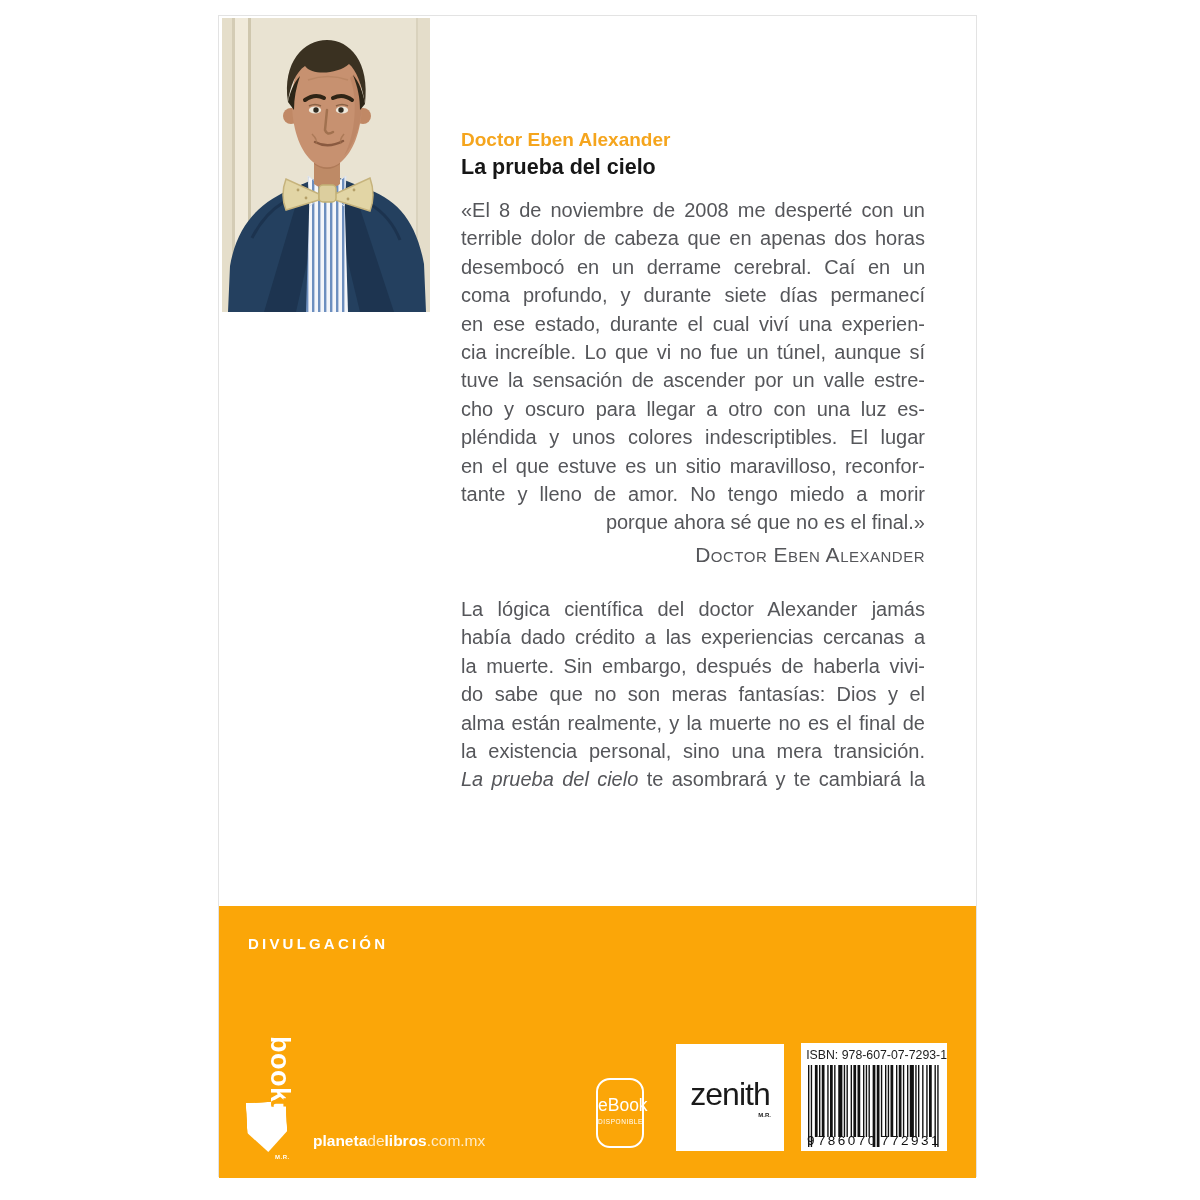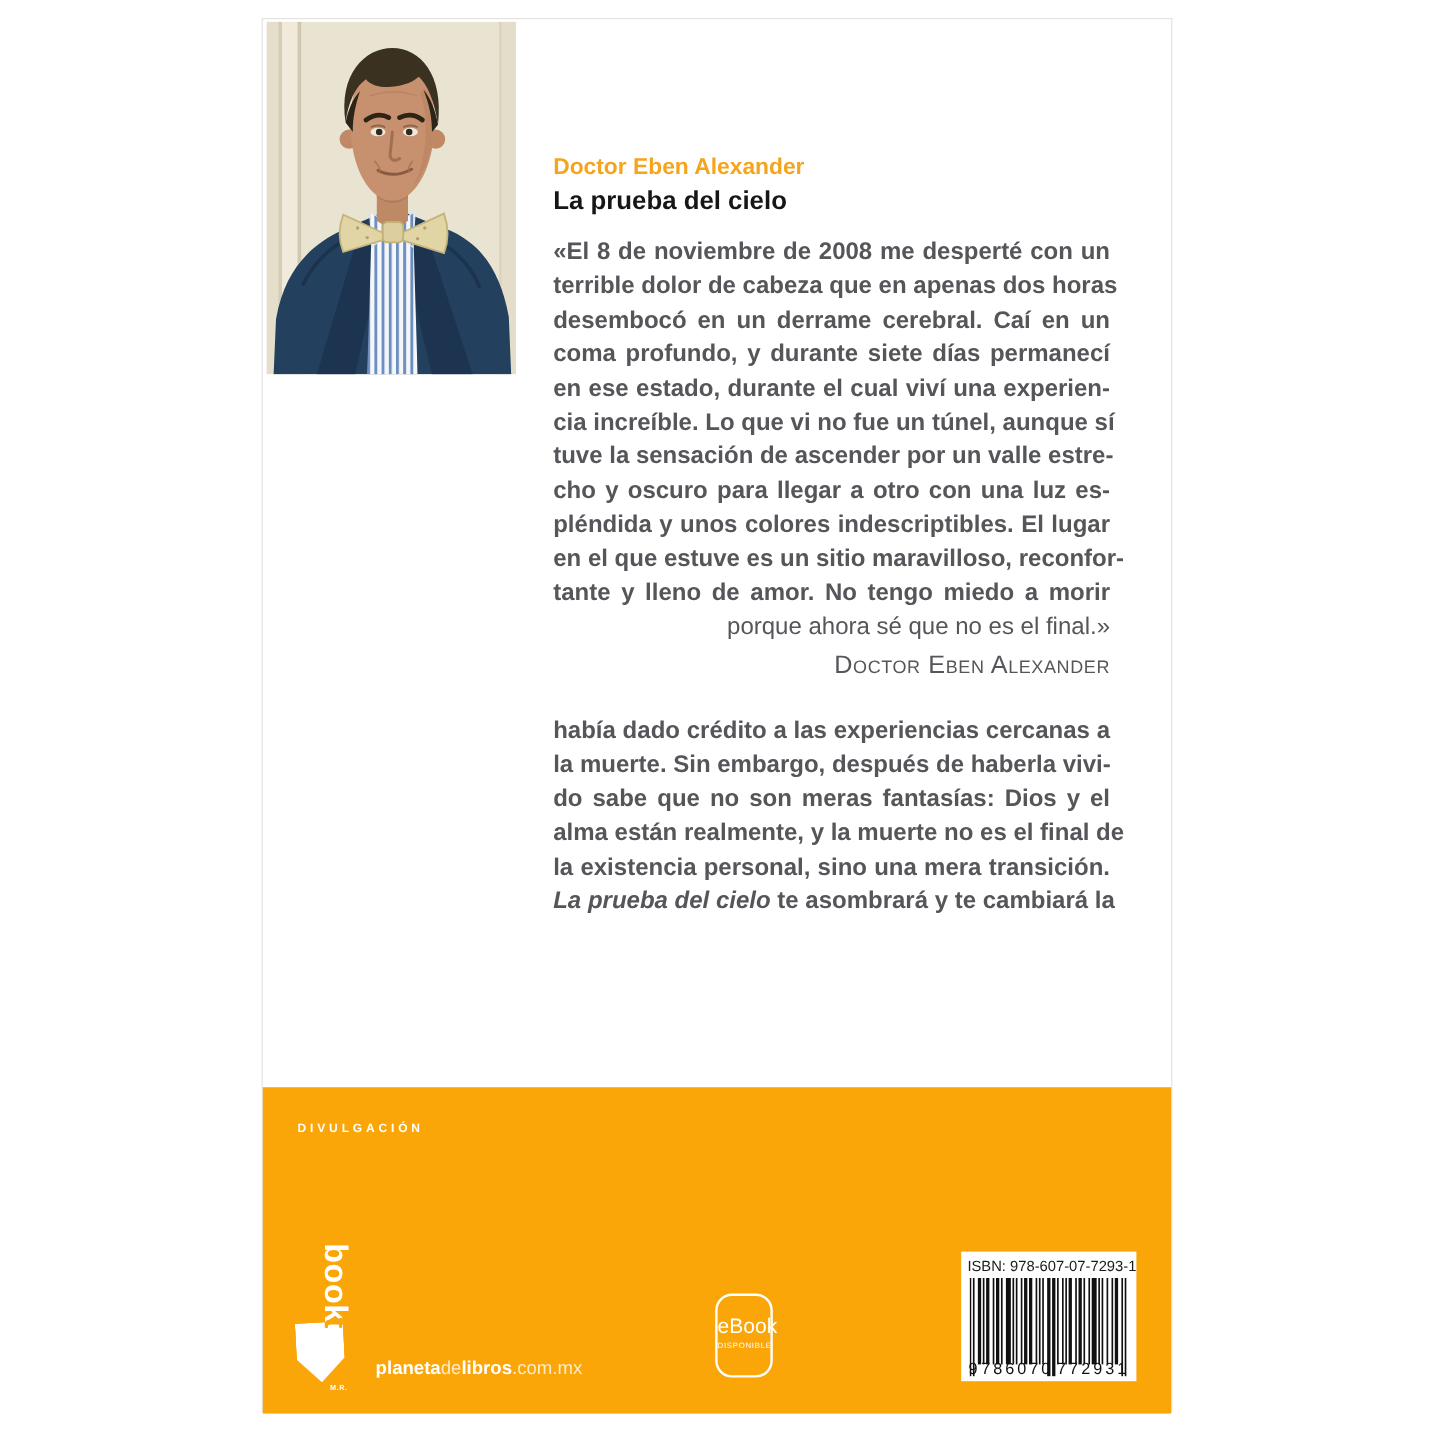--- a/index.html
+++ b/index.html
@@ -2,27 +2,27 @@
 <html><head>
 <meta charset="utf-8">
 <style>
   html,body{margin:0;padding:0;background:#ffffff;}
   body{width:1200px;height:1200px;position:relative;font-family:"Liberation Sans",sans-serif;}
   .card{position:absolute;left:218px;top:15px;width:759px;height:1162px;background:#fff;border:1px solid #e3e3e3;box-sizing:border-box;}
   .photo{position:absolute;left:3px;top:2px;width:208px;height:294px;overflow:hidden;}
   .author-heading{position:absolute;left:242px;top:112px;width:464px;font-size:19px;font-weight:bold;color:#f5a51d;line-height:24px;}
   .book-title{position:absolute;left:242px;top:138px;width:464px;font-size:21.5px;font-weight:bold;color:#161616;line-height:26px;}
   .textflow{position:absolute;left:242px;top:180px;width:464px;color:#55565a;font-size:20px;line-height:28.4px;}
-  .jline{text-align:justify;text-align-last:justify;white-space:nowrap;height:28.4px;overflow:visible;font-weight:bold;}
+  .jline{text-align:justify;text-align-last:justify;white-space:nowrap;height:28.4px;overflow:visible;}
   .jline-last{text-align:right;height:28.4px;white-space:nowrap;}
   .ital{font-style:italic;}
   .attribution{text-align:right;height:28.4px;font-variant:small-caps;font-size:21px;letter-spacing:0.5px;margin-top:4px;}
   .synopsis{margin-top:26px;}
   .band{position:absolute;left:0;top:890px;width:100%;height:272px;background:#fba608;}
-  .category{position:absolute;left:29px;top:29px;color:#fff;font-size:10px;font-weight:bold;letter-spacing:3.2px;}
+  .category{position:absolute;left:29px;top:29px;color:#fff;font-size:15px;font-weight:bold;letter-spacing:3.2px;}
   
   .booket{position:absolute;left:24px;top:132px;width:72px;height:140px;}
   .booket-word{position:absolute;left:52px;top:-2px;transform:rotate(90deg);transform-origin:0 0;font-size:27px;font-weight:bold;color:#fff;letter-spacing:0.5px;}
   .booket-shield{position:absolute;left:4px;top:64px;width:40px;height:50px;background:#fff;clip-path:polygon(0 0,100% 0,100% 60%,50% 100%,0 60%);transform:rotate(-3deg);}
   .booket-t{position:absolute;left:52px;top:60px;transform:rotate(90deg);transform-origin:0 0;font-size:27px;font-weight:bold;color:#fba608;}
   .booket-tm{position:absolute;left:32px;top:116px;font-size:6px;font-weight:bold;color:#fff;letter-spacing:0.5px;}
   .website{position:absolute;left:94px;top:226px;font-size:15.5px;color:#fff;}
   .website .seg-b{font-weight:bold;color:#fff;}
   .website .seg-l{font-weight:normal;color:rgba(255,255,255,0.78);}
   
@@ -123,20 +123,21 @@
         <div class="jline">cia increíble. Lo que vi no fue un túnel, aunque sí</div>
         <div class="jline">tuve la sensación de ascender por un valle estre-</div>
         <div class="jline">cho y oscuro para llegar a otro con una luz es-</div>
         <div class="jline">pléndida y unos colores indescriptibles. El lugar</div>
         <div class="jline">en el que estuve es un sitio maravilloso, reconfor-</div>
         <div class="jline">tante y lleno de amor. No tengo miedo a morir</div>
       </div>
     <div class="jline-last">porque ahora sé que no es el final.»</div>
     <div class="attribution">Doctor Eben Alexander</div>
     <div class="synopsis">
+        <div class="jline">La lógica científica del doctor Alexander jamás</div>
         <div class="jline">había dado crédito a las experiencias cercanas a</div>
         <div class="jline">la muerte. Sin embargo, después de haberla vivi-</div>
         <div class="jline">do sabe que no son meras fantasías: Dios y el</div>
         <div class="jline">alma están realmente, y la muerte no es el final de</div>
         <div class="jline">la existencia personal, sino una mera transición.</div>
       </div>
     <div class="jline"><span class="ital">La prueba del cielo</span><span> te asombrará y te cambiará la</span></div>
   </div>
 
   <div class="band">
@@ -149,20 +150,24 @@
       <span class="booket-tm">M.R.</span>
     </div>
 
     <div class="website"><span class="seg-b">planeta</span><span class="seg-l">de</span><span class="seg-b">libros</span><span class="seg-l">.com.mx</span></div>
 
     <div class="ebook">
       <div class="ebook-line1">eBook</div>
       <div class="ebook-line2">DISPONIBLE</div>
     </div>
 
+    <div class="zenith">
+      <div class="zenith-word">zenith</div>
+      <div class="zenith-tm">M.R.</div>
+    </div>
 
     <div class="barcode-box">
       <div class="isbn-label">ISBN: 978-607-07-7293-1</div>
       <svg class="bars" id="barcode-svg" width="132" height="82">
           <rect x="0.00" y="0" width="1.38" height="82" fill="#111"></rect>
           <rect x="2.75" y="0" width="1.38" height="82" fill="#111"></rect>
           <rect x="6.88" y="0" width="2.75" height="72" fill="#111"></rect>
           <rect x="11.00" y="0" width="1.38" height="72" fill="#111"></rect>
           <rect x="13.75" y="0" width="2.75" height="72" fill="#111"></rect>
           <rect x="19.25" y="0" width="1.38" height="72" fill="#111"></rect>

